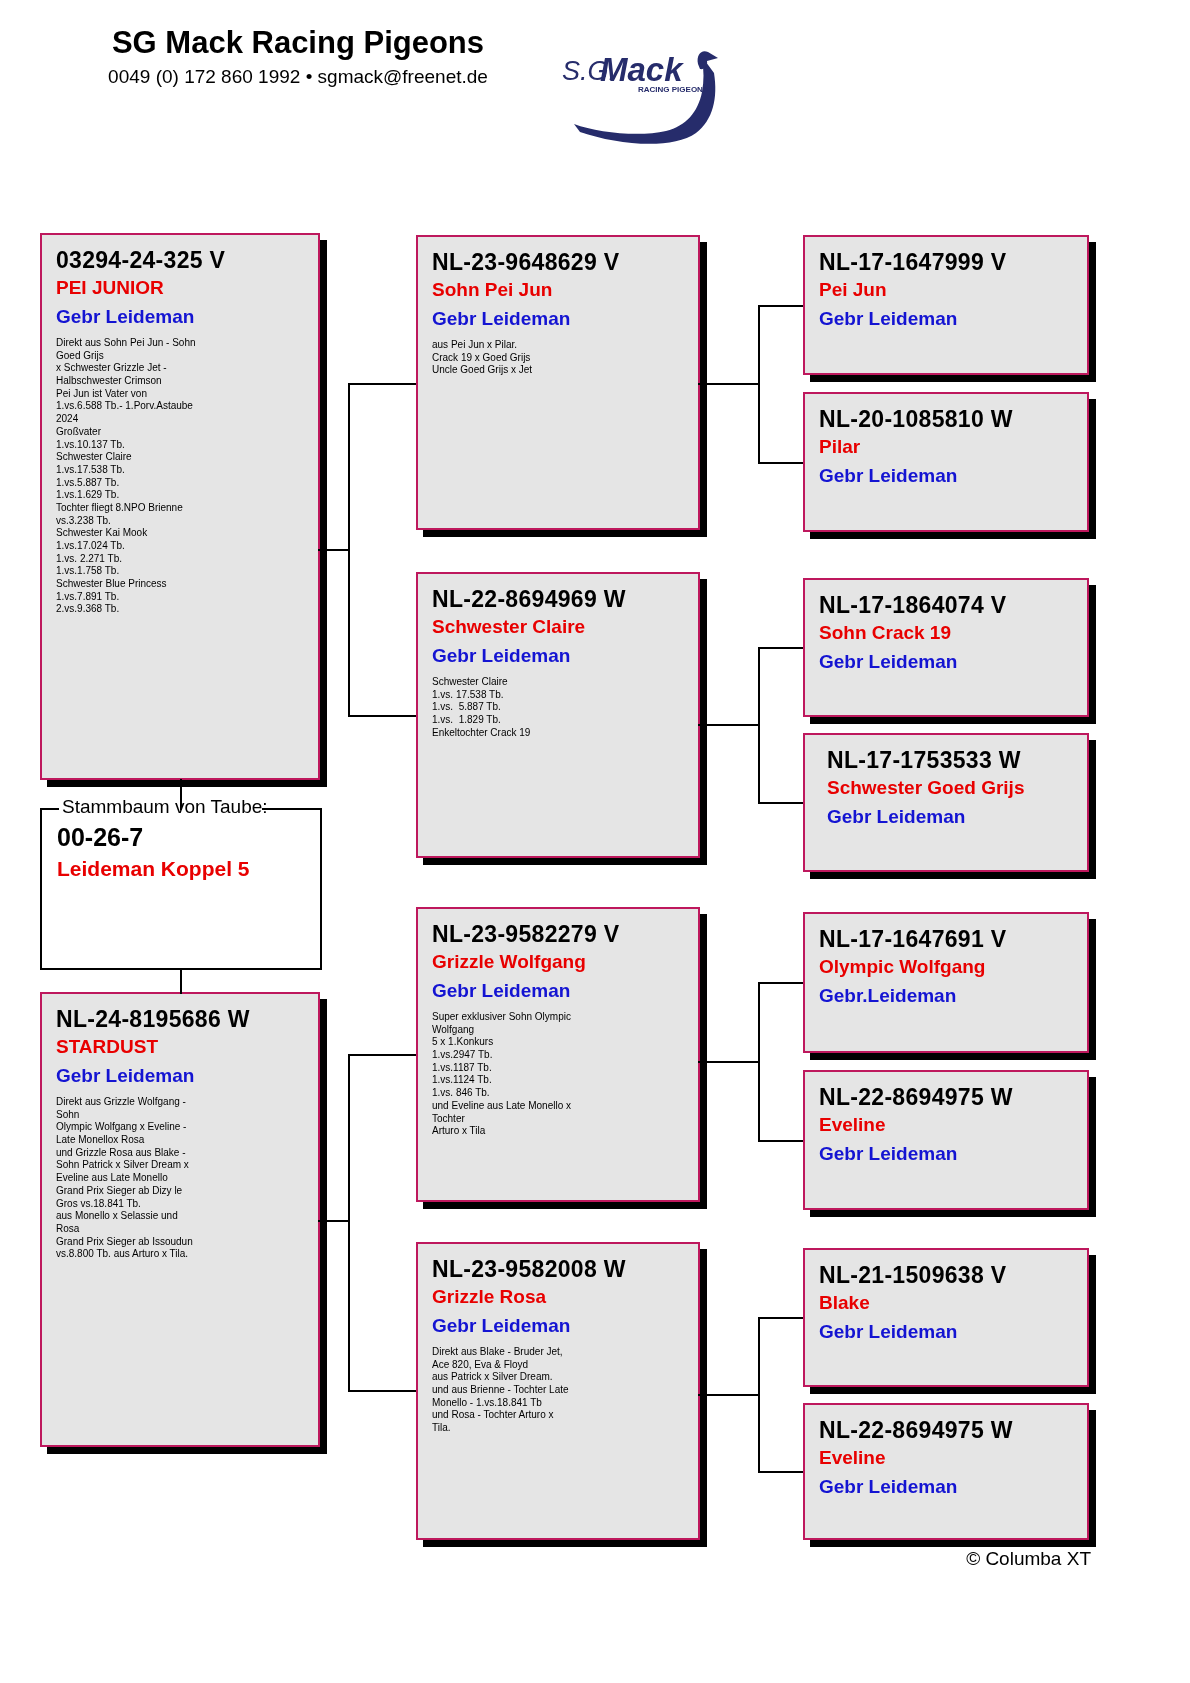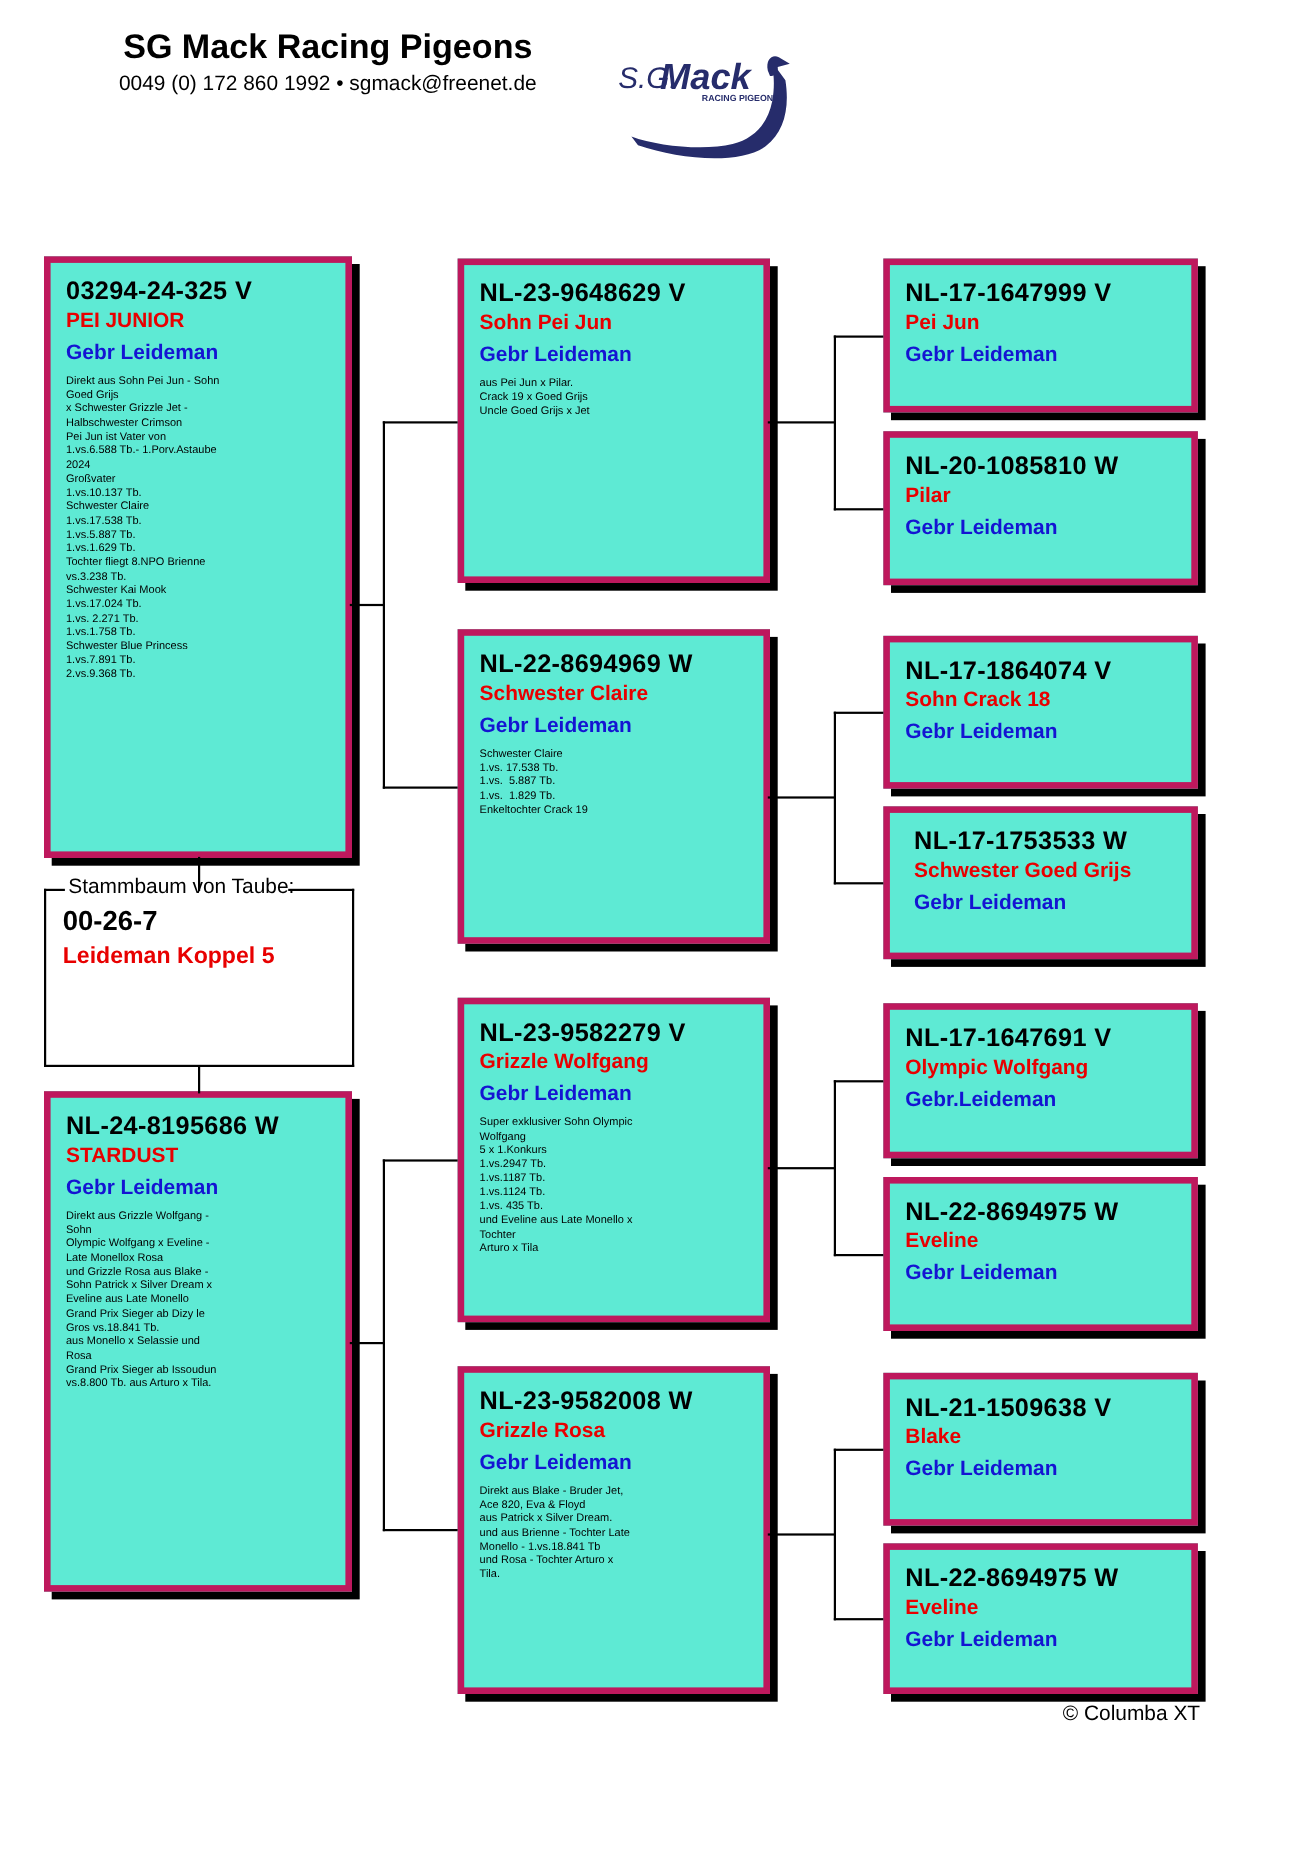--- a/index.html
+++ b/index.html
@@ -8,21 +8,21 @@
         --red:#e80000;--blue:#1414d2;--navy:#262c6b;}
   
   #header{position:absolute;left:38px;top:26px;width:520px;text-align:center;}
   .title{font-family:Liberation Sans, sans-serif;font-weight:bold;font-size:31px;line-height:1.1;}
   .addr{font-style:italic;font-size:23px;margin-top:6px;}
   .contact{font-size:19px;margin-top:6px;}
   #logo{position:absolute;left:560px;top:46px;}
   .logo-text{fill:var(--navy);font-family:"Liberation Sans",sans-serif;}
   .logo-swoosh{fill:var(--navy);}
   
-  .pbox{position:absolute;background:#5eead4;border:6px solid #be185d;box-shadow:7px 7px 0 #000;
+  .pbox{position:absolute;background:#e5e5e5;border:2px solid #be185d;box-shadow:7px 7px 0 #000;
         box-sizing:border-box;padding:12px 10px 0 14px;overflow:hidden;}
   .ring{font-size:23px;font-weight:bold;letter-spacing:.3px;margin-bottom:3px;white-space:pre;}
   .pname{font-size:19px;font-weight:bold;color:var(--red);margin-bottom:7px;white-space:pre;}
   .owner{font-size:19px;font-weight:bold;color:var(--blue);margin-bottom:9px;white-space:pre;}
   .bline{font-size:10px;line-height:1.27;white-space:pre;}
   
   .cline{position:absolute;background:#000;}
   
   .subject-label{position:absolute;left:62px;top:796px;font-size:19px;}
   .subject-ring{position:absolute;left:57px;top:823px;font-size:25px;font-weight:bold;}
@@ -109,21 +109,21 @@
         <div class="pname">Pei Jun</div>
         <div class="owner">Gebr Leideman</div>
       </div>
       <div class="pbox" style="left: 803px; top: 392px; width: 286px; height: 140px;">
         <div class="ring">NL-20-1085810 W</div>
         <div class="pname">Pilar</div>
         <div class="owner">Gebr Leideman</div>
       </div>
       <div class="pbox" style="left: 803px; top: 578px; width: 286px; height: 139px;">
         <div class="ring">NL-17-1864074 V</div>
-        <div class="pname">Sohn Crack 18</div>
+        <div class="pname">Sohn Crack 19</div>
         <div class="owner">Gebr Leideman</div>
       </div>
       <div class="pbox" style="left: 803px; top: 733px; width: 286px; height: 139px; padding-left: 22px;">
         <div class="ring">NL-17-1753533 W</div>
         <div class="pname">Schwester Goed Grijs</div>
         <div class="owner">Gebr Leideman</div>
       </div>
       <div class="pbox" style="left: 40px; top: 992px; width: 280px; height: 455px;">
         <div class="ring">NL-24-8195686 W</div>
         <div class="pname">STARDUST</div>
@@ -148,21 +148,21 @@
         <div class="ring">NL-23-9582279 V</div>
         <div class="pname">Grizzle Wolfgang</div>
         <div class="owner">Gebr Leideman</div>
         <div class="body-block">
           <div class="bline">Super exklusiver Sohn Olympic</div>
           <div class="bline">Wolfgang</div>
           <div class="bline">5 x 1.Konkurs</div>
           <div class="bline">1.vs.2947 Tb.</div>
           <div class="bline">1.vs.1187 Tb.</div>
           <div class="bline">1.vs.1124 Tb.</div>
-          <div class="bline">1.vs. 435 Tb.</div>
+          <div class="bline">1.vs. 846 Tb.</div>
           <div class="bline">und Eveline aus Late Monello x</div>
           <div class="bline">Tochter</div>
           <div class="bline">Arturo x Tila</div>
         </div>
       </div>
       <div class="pbox" style="left: 416px; top: 1242px; width: 284px; height: 298px;">
         <div class="ring">NL-23-9582008 W</div>
         <div class="pname">Grizzle Rosa</div>
         <div class="owner">Gebr Leideman</div>
         <div class="body-block">

